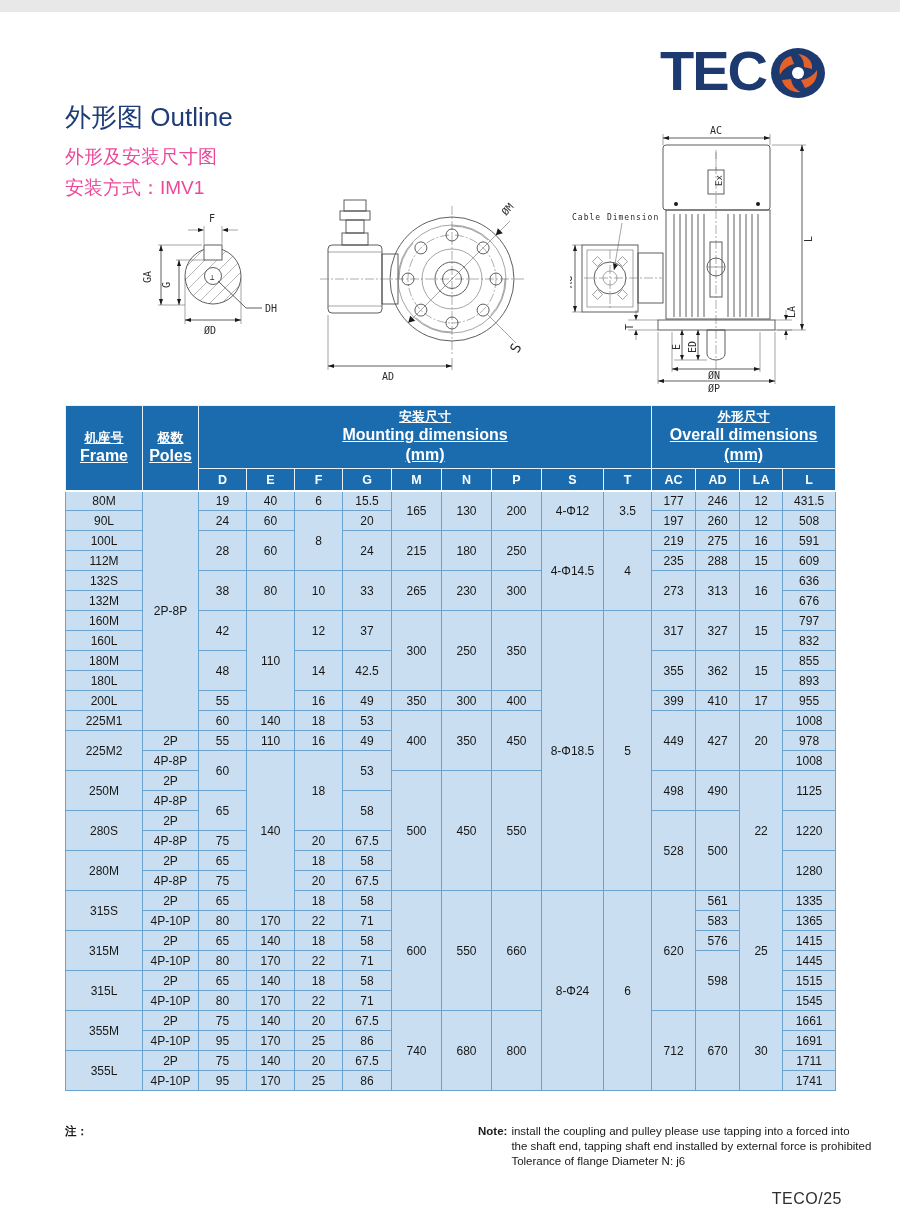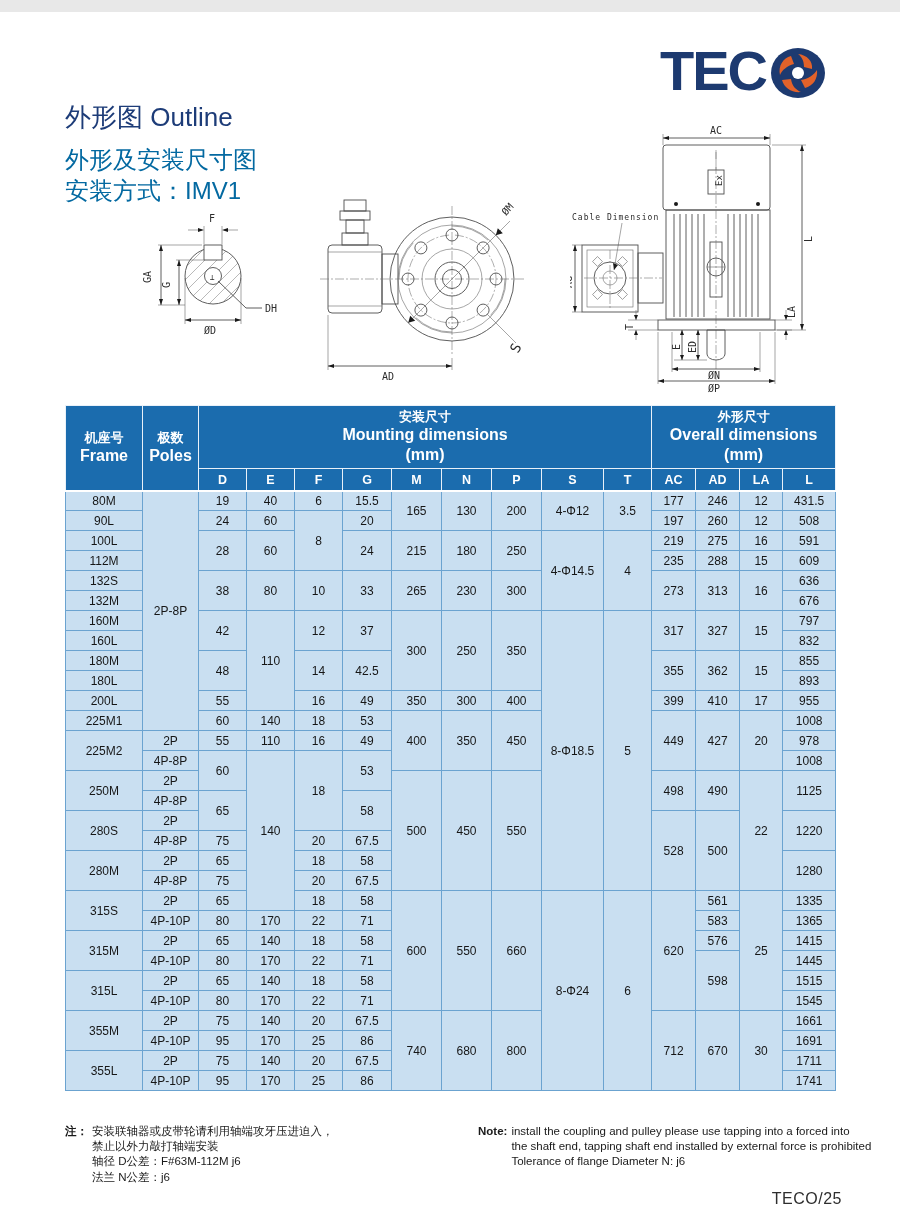--- a/index.html
+++ b/index.html
@@ -6,40 +6,40 @@
   body { background:#e8e8e8; font-family:"Liberation Sans", sans-serif; }
   .page { position:relative; width:900px; height:1216px; background:#ffffff; margin:12px auto; overflow:hidden; }
 
   
   .logo { position:absolute; left:660px; top:28px; display:flex; align-items:center; }
   .logo .word { font-family:"Liberation Sans", sans-serif; font-weight:bold; font-size:56px; letter-spacing:-2px; color:#1d3a70; line-height:1; }
   .logo svg { margin-left:2px; margin-top:4px; }
 
   
   .page-title { position:absolute; left:65px; top:88px; font-size:26px; font-weight:normal; color:#1d3c78; }
-  .subtitle { position:absolute; left:65px; font-size:24px; color:#0369a1; }
+  .subtitle { position:absolute; left:65px; font-size:19px; color:#ec4899; }
   .subtitle.s1 { top:132px; }
   .subtitle.s2 { top:163px; }
 
   
   .drawing { position:absolute; }
   .cad line, .cad path, .cad rect, .cad circle, .cad ellipse, .cad polyline { stroke:#4d4d4d; stroke-width:0.9; fill:none; }
   .cad .thin { stroke-width:0.6; stroke:#6a6a6a; }
   .cad .cl { stroke-width:0.6; stroke:#777; stroke-dasharray:9 2 2 2; }
   .cad .hatch { stroke:#8a8a8a; stroke-width:0.6; }
   .cad .white { fill:#ffffff; }
   .cad .solid { fill:#1a1a1a; stroke:none; }
   .cad text { font-family:"DejaVu Sans Mono", monospace; font-size:10px; fill:#2b2b2b; stroke:none; }
   .cad text.small { font-size:8px; letter-spacing:1px; }
 
   
   .dim-table-wrap { position:absolute; left:65px; top:393px; width:770px; }
   table.dim { border-collapse:collapse; table-layout:fixed; width:770px; }
   table.dim th { background:#1b6cae; color:#ffffff; font-weight:bold; border:1px solid #e9f1f9; }
-  table.dim thead .grp { font-size:13px; line-height:1.25; padding:3px 0; }
+  table.dim thead .grp { font-size:13px; line-height:1.25; padding:3px 0;text-decoration:underline; }
   table.dim thead .grp .en { font-size:16px; font-weight:bold; }
   table.dim thead .cols th { font-size:12.5px; height:22px; }
   table.dim td { background:#c9dff1; border:1px solid #6ba3d0; text-align:center; vertical-align:middle; font-size:12px; color:#161616; height:20px; padding:0 1px; }
   table.dim thead { border-bottom:2px solid #ffffff; }
 
   
   .note { position:absolute; font-size:11.5px; color:#1a1a1a; line-height:1.32; }
   .note .lbl { font-weight:bold; }
   .note-zh { left:65px; top:1112px; }
   .note-zh .body { display:inline-block; vertical-align:top; }
@@ -634,26 +634,20 @@
             <td>86</td>
             <td>1741</td>
           </tr>
         </tbody>
     </table>
   </div>
 
   <div class="note note-zh">
     <div class="row0">
       <span class="lbl">注：</span>
-      <div class="body">
-        <div>安装联轴器或皮带轮请利用轴端攻牙压进迫入，</div>
-        <div>禁止以外力敲打轴端安装</div>
-        <div>轴径 D公差：F#63M-112M j6</div>
-        <div>法兰 N公差：j6</div>
-      </div>
     </div>
   </div>
   <div class="note note-en">
     <div class="row0">
       <span class="lbl">Note:</span>
       <div class="body">
         <div>install the coupling and pulley please use tapping into a forced into</div>
         <div>the shaft end, tapping shaft end installed by external force is prohibited</div>
         <div>Tolerance of flange Diameter N: j6</div>
       </div>

